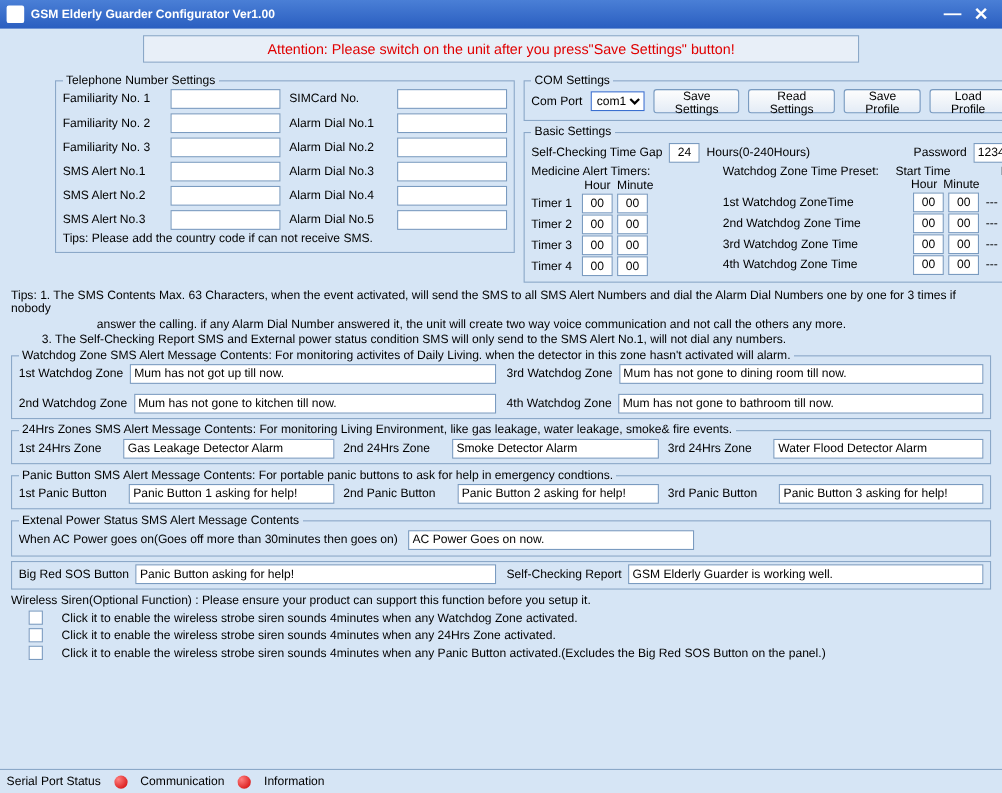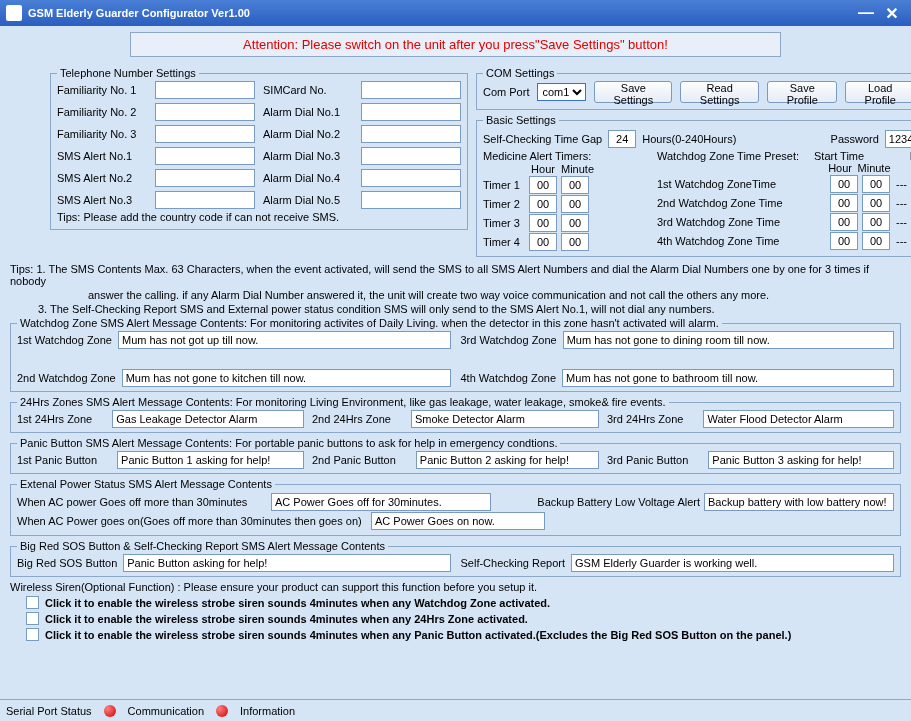--- a/index.html
+++ b/index.html
@@ -23,21 +23,21 @@
 .tel-grid { display: grid; grid-template-columns: 90px 100px 90px 100px; gap: 4px 8px; align-items: center; }
 .com-row { display: flex; align-items: center; gap: 8px; }
 .basic-grid { display: flex; align-items: center; gap: 6px; margin: 2px 0; }
 .timer-row { display: flex; align-items: center; gap: 4px; margin: 1px 0; }
 .wdzone-row { display: flex; align-items: center; gap: 4px; margin: 1px 0; }
 .tips { font-size: 11px; margin: 2px 0; }
 .msg-grid2 { display: flex; gap: 10px; }
 .msg-grid2 > div { flex: 1; display: flex; align-items: center; gap: 6px; }
 .msg-grid3 { display: flex; gap: 8px; }
 .msg-grid3 > div { flex: 1; display: flex; align-items: center; gap: 20px; }
-.checkbox-row { display: flex; align-items: center; gap: 6px; margin: 3px 0 3px 16px; font-weight: bold; }
+.checkbox-row { display: flex; align-items: center; gap: 17px; margin: 3px 0 3px 16px; }
 .checkbox { width: 13px; height: 13px; border: 1px solid #7a9bc0; background: #fff; }
 .statusbar { position: absolute; bottom: 0; left: 0; right: 0; height: 22px; border-top: 1px solid #8ba8c8; display: flex; align-items: center; gap: 12px; padding: 0 6px; background: #d6e5f5; font-family: "Courier New", monospace; font-size: 12px; }
 .led { width: 12px; height: 12px; border-radius: 50%; background: radial-gradient(circle at 30% 30%, #ff8080, #d00000); display: inline-block; }
 .small-in { width: 28px; text-align: center; }
 .dash { padding: 0 2px; }
 .section-label { font-size: 11px; margin: 2px 0; }
 </style>
 </head>
 <body>
 
@@ -203,21 +203,21 @@
   <div class="msg-grid2">
     <div>
           <span class="lbl">1st Watchdog Zone</span>
           <input type="text" style="flex: 1 1 0%;" value="Mum has not got up till now.">
         </div>
     <div>
           <span class="lbl">3rd Watchdog Zone</span>
           <input type="text" style="flex: 1 1 0%;" value="Mum has not gone to dining room till now.">
         </div>
   </div>
-  <div class="msg-grid2" style="margin-top:20px;justify-content:center;">
+  <div class="msg-grid2" style="margin-top:9px;justify-content:center;">
     <div>
           <span class="lbl">2nd Watchdog Zone</span>
           <input type="text" style="flex: 1 1 0%;" value="Mum has not gone to kitchen till now.">
         </div>
     <div>
           <span class="lbl">4th Watchdog Zone</span>
           <input type="text" style="flex: 1 1 0%;" value="Mum has not gone to bathroom till now.">
         </div>
   </div>
 </fieldset>
@@ -254,34 +254,26 @@
     <div>
           <span class="lbl">3rd Panic Button</span>
           <input type="text" style="flex: 1 1 0%;" value="Panic Button 3 asking for help!">
         </div>
   </div>
 </fieldset>
 
 <fieldset>
   <legend>Extenal Power Status SMS Alert Message Contents</legend>
   <div class="row">
-    <span class="lbl" style="width:250px;">When AC power Goes off more than 30minutes</span>
-    <input type="text" style="width: 220px;" value="AC Power Goes off for 30minutes.">
-    <span style="flex:1"></span>
-    <span class="lbl">Backup Battery Low Voltage Alert</span>
-    <input type="text" style="width: 190px;" value="Backup battery with low battery now!">
-  </div>
-  <div class="row">
     <span class="lbl" style="width:350px;">When AC Power goes on(Goes off more than 30minutes then goes on)</span>
-    <input type="text" style="width: 174px;" value="AC Power Goes on now.">
-  </div>
-</fieldset>
-
-<fieldset>
-  <legend>Big Red SOS Button &amp; Self-Checking Report SMS Alert Message Contents</legend>
+    <input type="text" style="width: 260px;" value="AC Power Goes on now.">
+  </div>
+</fieldset>
+
+<fieldset>
   <div class="msg-grid2">
     <div>
           <span class="lbl">Big Red SOS Button</span>
           <input type="text" style="flex: 1 1 0%;" value="Panic Button asking for help!">
         </div>
     <div>
           <span class="lbl">Self-Checking Report</span>
           <input type="text" style="flex: 1 1 0%;" value="GSM Elderly Guarder is working well.">
         </div>
   </div>

